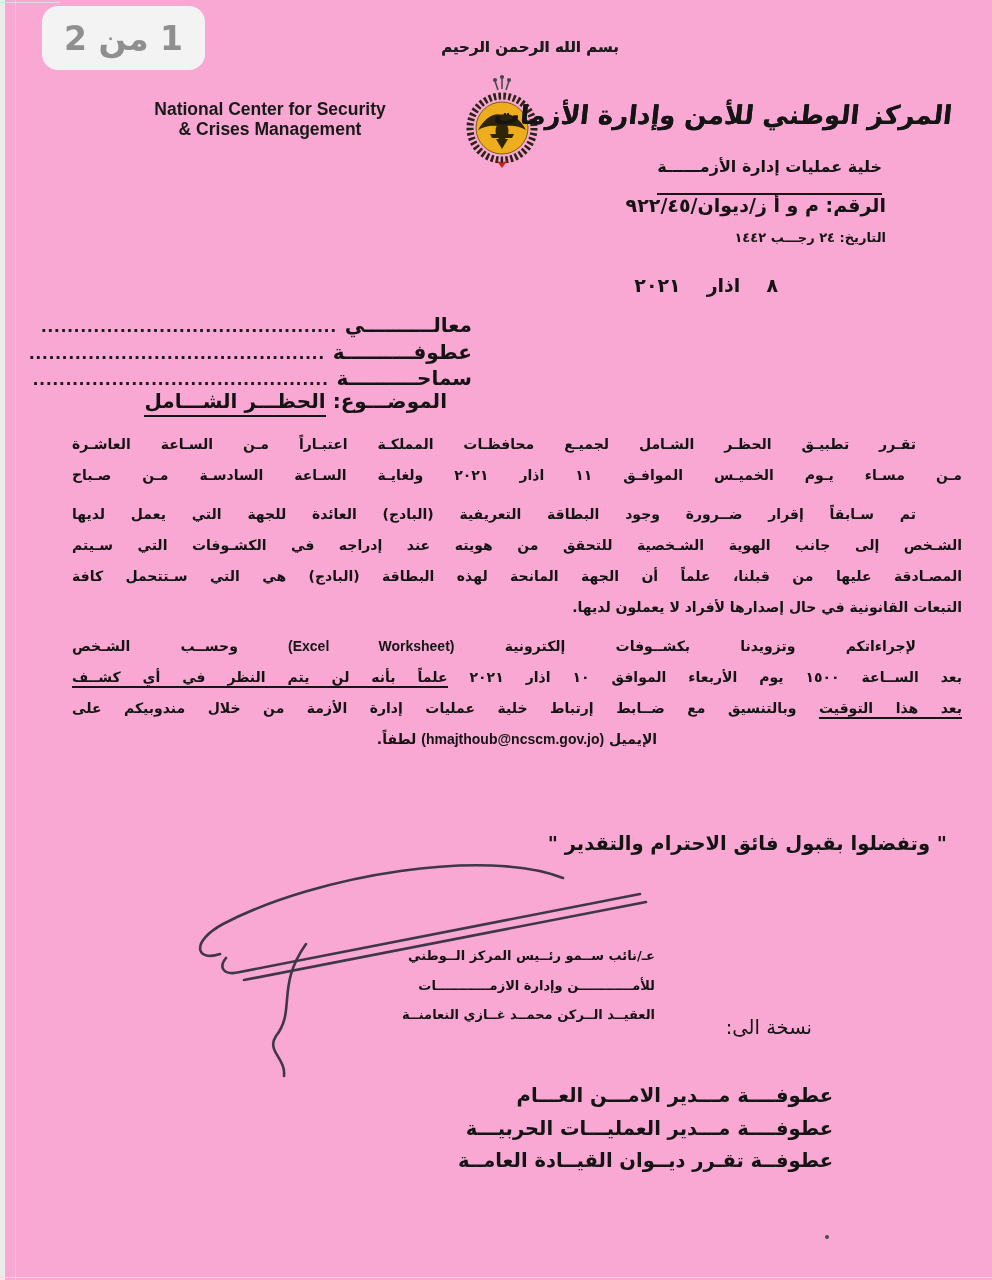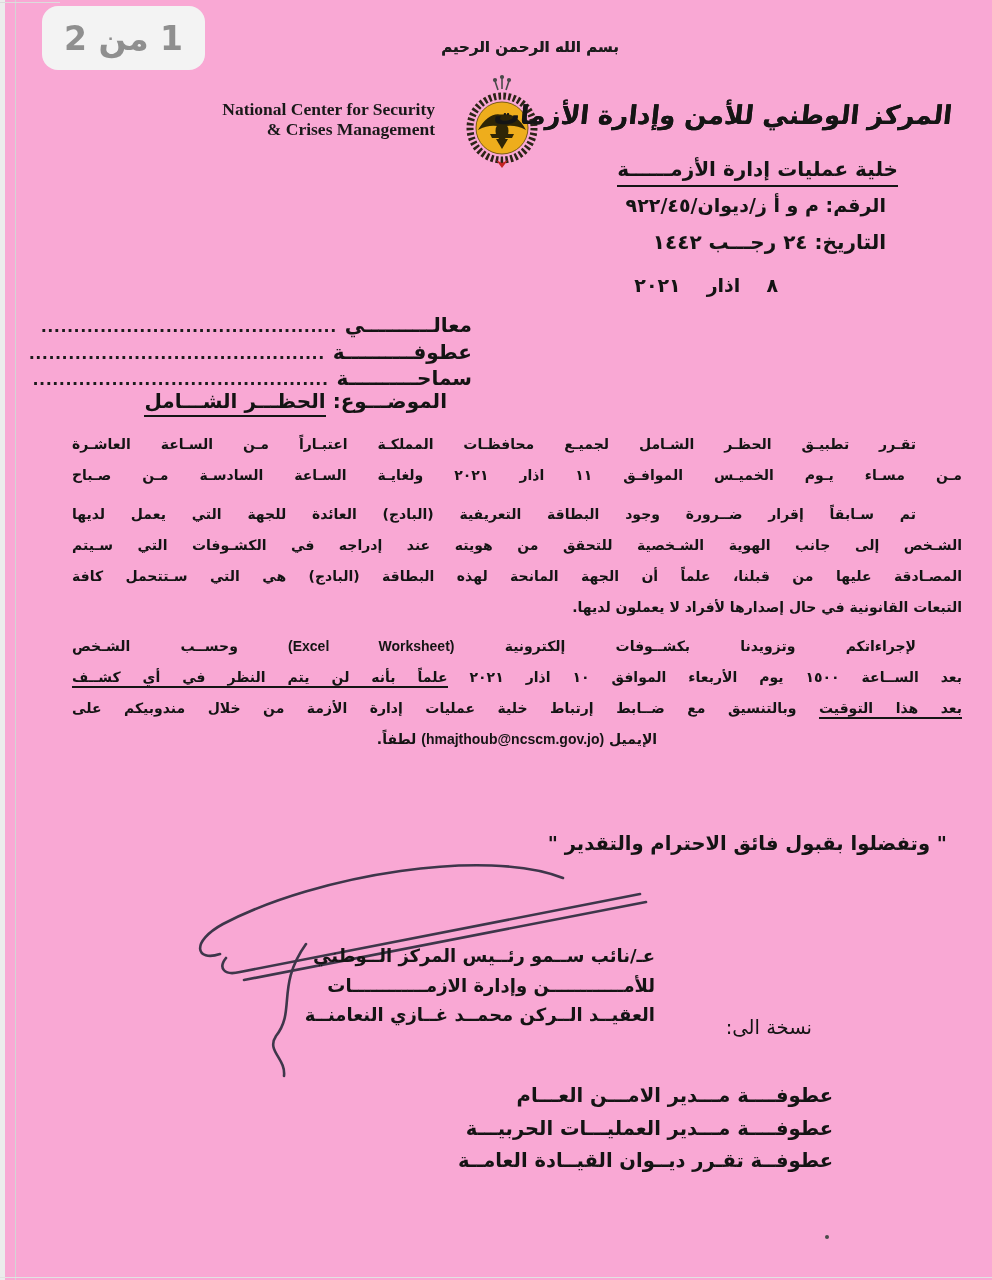--- a/index.html
+++ b/index.html
@@ -13,29 +13,29 @@
   .speck{position:absolute;left:825px;top:1235px;width:4px;height:4px;border-radius:50%;background:#4a4a4a;}
 
   
   .badge{position:absolute;left:42px;top:6px;width:163px;height:64px;border-radius:16px;
          background:#f3f3f3;color:#8f8f8f;font-size:33px;font-weight:bold;
          display:flex;align-items:center;justify-content:center;direction:rtl;}
 
   
   .basmala{position:absolute;left:400px;top:26px;width:260px;text-align:center;
            font-size:15px;font-weight:bold;color:#1c1c1c;direction:rtl;text-shadow:0 0 .4px #333;margin-top:12px;}
-  .en-name{position:absolute;left:105px;top:99px;width:330px;text-align:right;
-           font-family:Liberation Serif, serif;font-weight:bold;font-size:17.5px;line-height:20px;color:#191919;}
+  .en-name{position:absolute;left:105px;top:99px;width:330px;text-align:center;
+           font-family:Liberation Sans, sans-serif;font-weight:bold;font-size:17.5px;line-height:20px;color:#191919;}
   .ar-callig{position:absolute;right:40px;top:100px;font-size:26px;font-weight:bold;color:#151515;
              direction:rtl;transform:skewX(-6deg);text-shadow:0 0 .5px #222;white-space:nowrap;}
   .logo{position:absolute;left:450px;top:74px;}
-  .unit-title{position:absolute;right:94px;top:157px;font-size:20px;font-weight:bold;direction:rtl;
-              border-bottom:2px solid #151515;padding-bottom:4px;white-space:nowrap;}
+  .unit-title{position:absolute;right:110px;top:157px;font-size:16px;font-weight:bold;direction:rtl;
+              border-bottom:2px solid #151515;padding-bottom:17px;white-space:nowrap;}
   .ref-line{position:absolute;right:106px;top:194px;font-size:19px;font-weight:bold;direction:rtl;white-space:nowrap;}
-  .date-line{position:absolute;right:106px;top:230px;font-size:20px;font-weight:bold;direction:rtl;white-space:nowrap;}
+  .date-line{position:absolute;right:106px;top:230px;font-size:13px;font-weight:bold;direction:rtl;white-space:nowrap;}
   .date-g{position:absolute;right:214px;top:274px;font-size:19px;font-weight:bold;direction:rtl;
           display:flex;gap:26px;}
 
   
   .addressees{position:absolute;right:520px;top:313px;direction:rtl;}
   .addr-row{display:flex;align-items:baseline;gap:8px;line-height:24.6px;}
   .addr-title{font-size:20px;font-weight:bold;white-space:nowrap;}
   .addr-dots{font-size:16px;font-weight:bold;letter-spacing:.5px;color:#1b1b1b;}
   .subject{position:absolute;right:545px;top:389px;font-size:20px;font-weight:bold;direction:rtl;
            display:flex;gap:7px;white-space:nowrap;}
@@ -47,21 +47,21 @@
   .bline{line-height:31px;text-align:justify;text-align-last:justify;}
   .bline:first-child{text-indent:46px;}
   .bline.line-last{text-align-last:right;}
   .para.center-last .bline.line-last{text-align-last:center;}
   .bline .u{border-bottom:2px solid #151515;padding-bottom:1px;}
   .bline .en{direction:ltr;unicode-bidi:embed;font-family:"Liberation Sans",sans-serif;font-weight:bold;}
 
   .closing{position:absolute;right:45px;top:832px;font-size:19.5px;font-weight:bold;direction:rtl;white-space:nowrap;}
 
   .sig-text{position:absolute;right:337px;top:941px;direction:rtl;text-align:right;
-            font-size:18px;font-weight:bold;line-height:29.5px;white-space:nowrap;}
+            font-size:13px;font-weight:bold;line-height:29.5px;white-space:nowrap;}
   .sig-svg{position:absolute;left:148px;top:846px;}
 
   .copies-label{position:absolute;right:180px;top:1016px;font-size:19.5px;font-weight:normal;direction:rtl;}
   .copies{position:absolute;right:159px;top:1080px;direction:rtl;text-align:right;
           font-size:19.5px;font-weight:bold;line-height:32.5px;white-space:nowrap;}
 </style>
 </head>
 <body>
 
 <div class="page">

